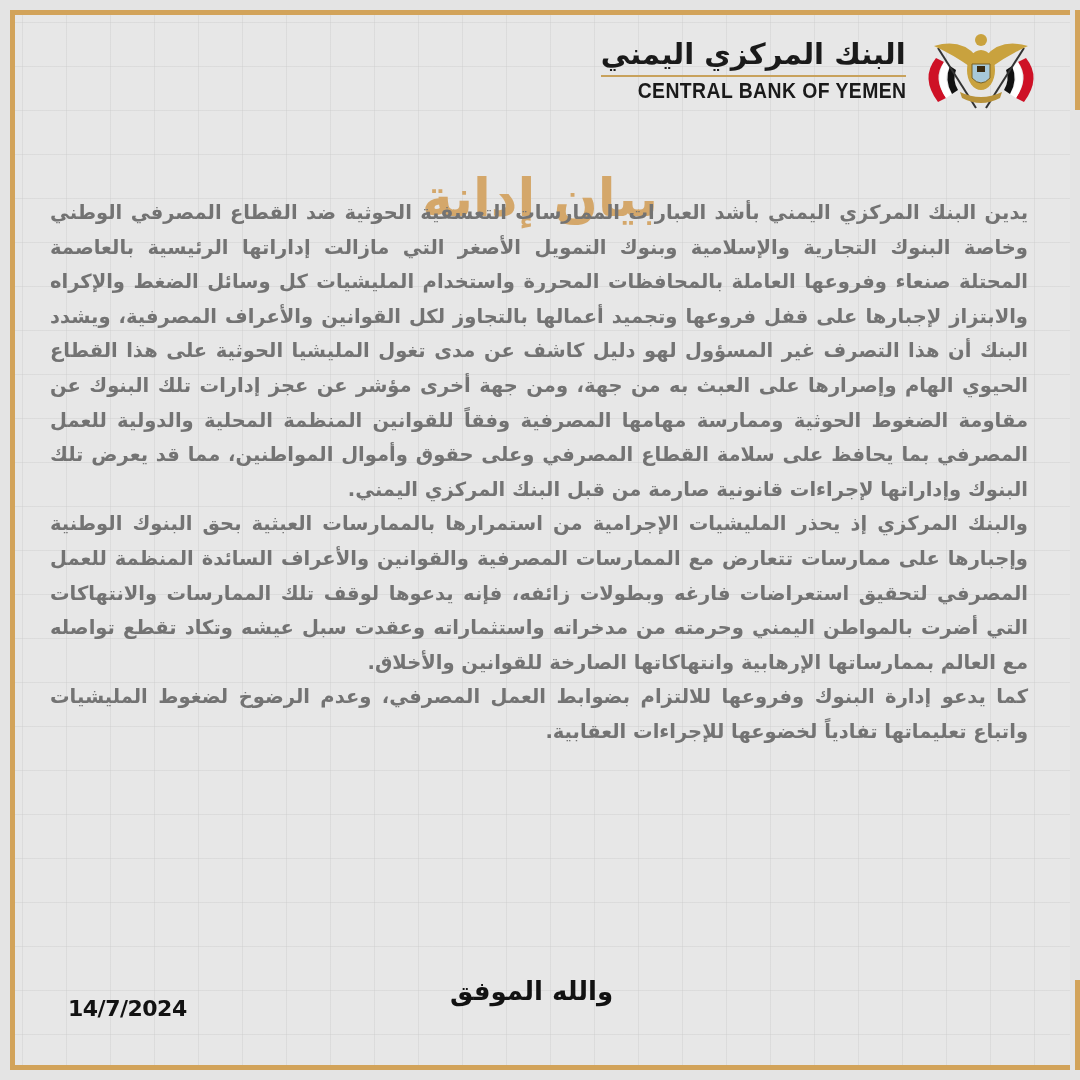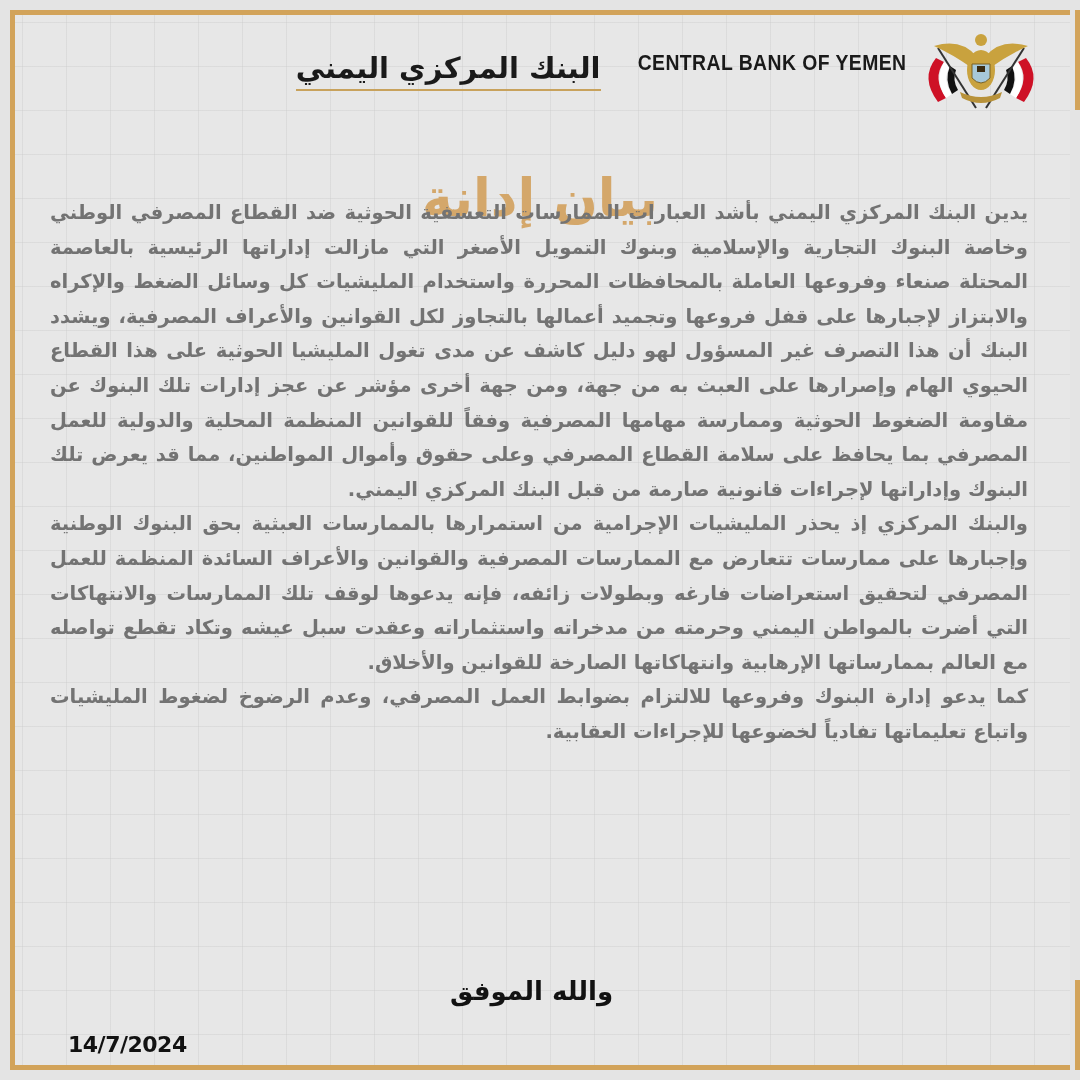--- a/index.html
+++ b/index.html
@@ -22,21 +22,21 @@
     background-position: 7px 7px;
   }
   .frame-right-stub {
     position: absolute; right: 0; width: 5px; background: #d2a35a;
   }
   .stub-top { top: 10px; height: 100px; }
   .stub-bottom { top: 980px; height: 90px; }
   .header {
     position: absolute; top: 28px; right: 34px; display: flex; align-items: center; gap: 10px;
   }
-  .brand { display: flex; align-items: stretch; }
+  .brand { display: flex; flex-direction: column; align-items: stretch; }
   .brand-ar {
     font-family: "DejaVu Sans", sans-serif; font-weight: bold; font-size: 29px;
     color: #1a1a1a; direction: rtl; text-align: center; line-height: 38px;
     border-bottom: 2px solid #c8a25c; padding-bottom: 2px;
   }
   .brand-en {
     font-family: "Liberation Sans", sans-serif; font-weight: bold; font-size: 22px;
     color: #1a1a1a; letter-spacing: 0.5px; line-height: 28px; transform: scaleX(0.88); transform-origin: right;
     white-space: nowrap;
   }
@@ -55,21 +55,20 @@
   .body-text p { margin: 0; }
   .closing {
     position: absolute; top: 976px; left: 450px;
     font-family: "DejaVu Sans", sans-serif; font-weight: bold; font-size: 26px;
     color: #121212; direction: rtl;
   }
   .date {
     position: absolute; top: 996px; left: 68px;
     font-family: "DejaVu Sans", sans-serif; font-weight: bold; font-size: 22px; color: #121212;
     letter-spacing: -0.5px;
-    margin-top: 36px;
   }
 </style>
 </head>
 <body>
 
 <div class="frame"></div>
 <div class="frame-right-stub stub-top"></div>
 <div class="frame-right-stub stub-bottom"></div>
 
 <div class="header">

